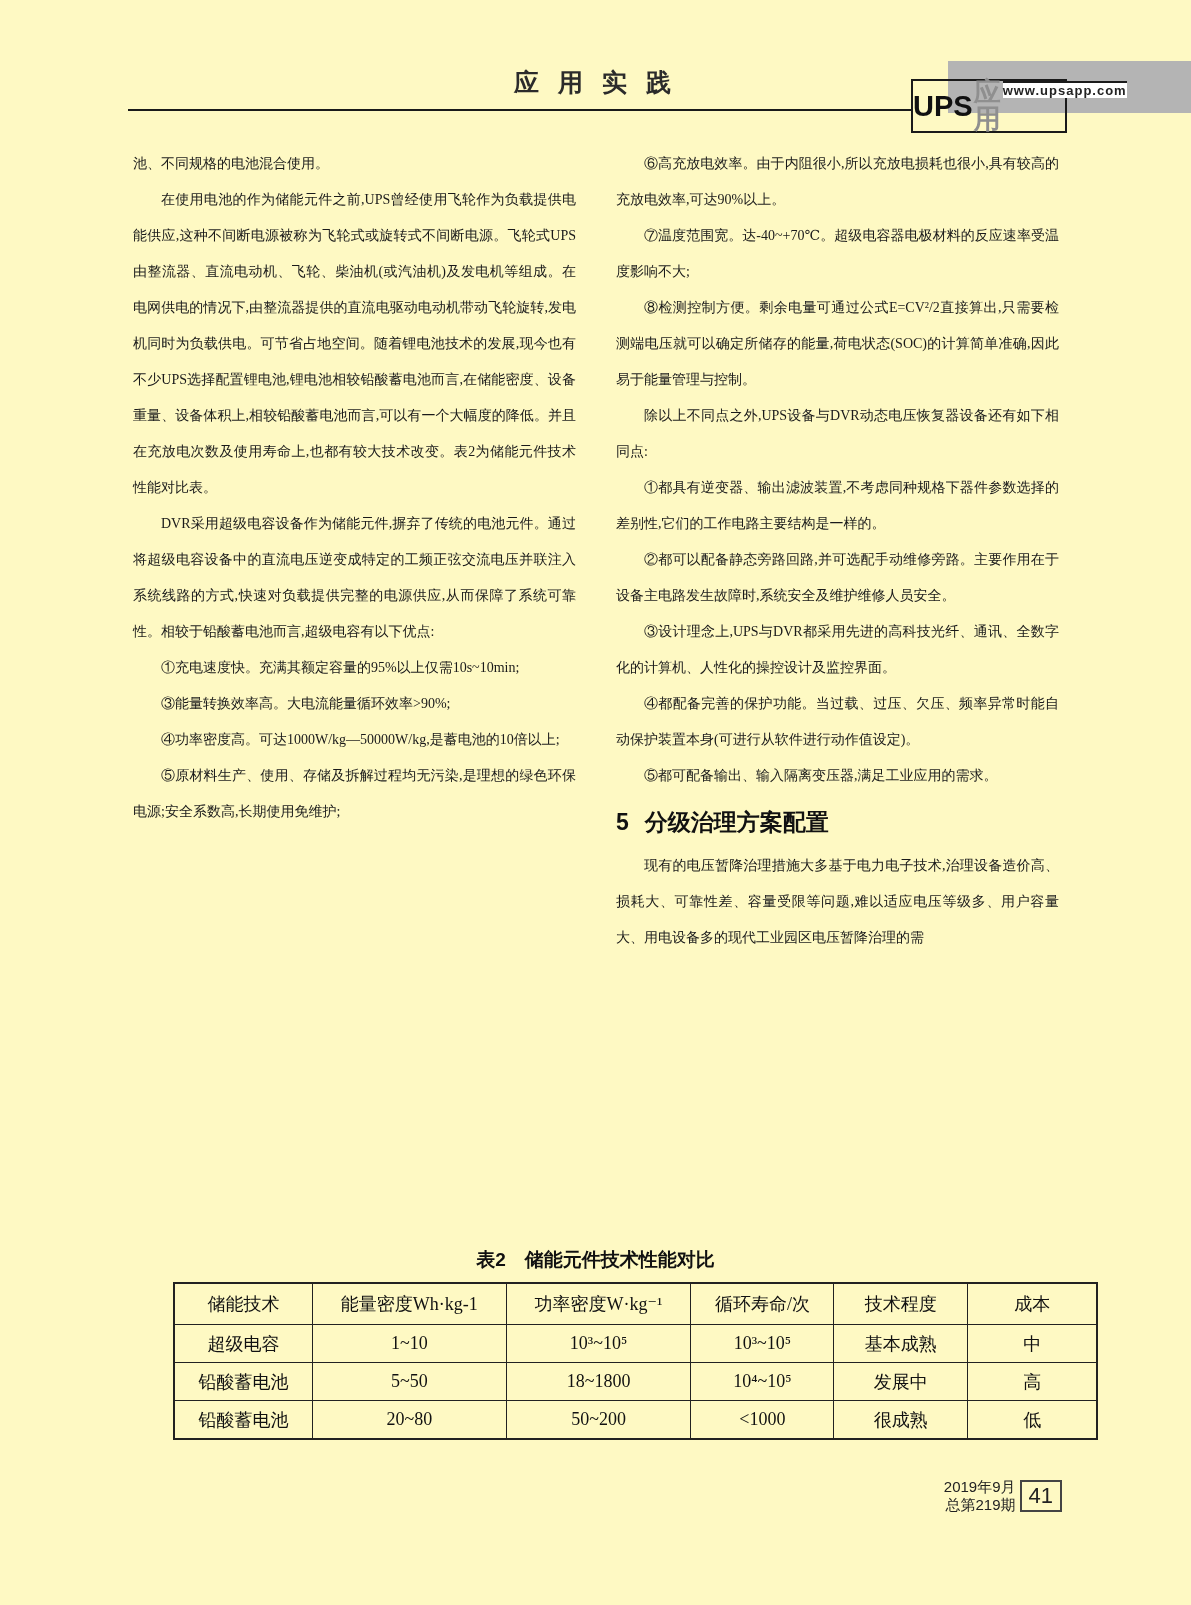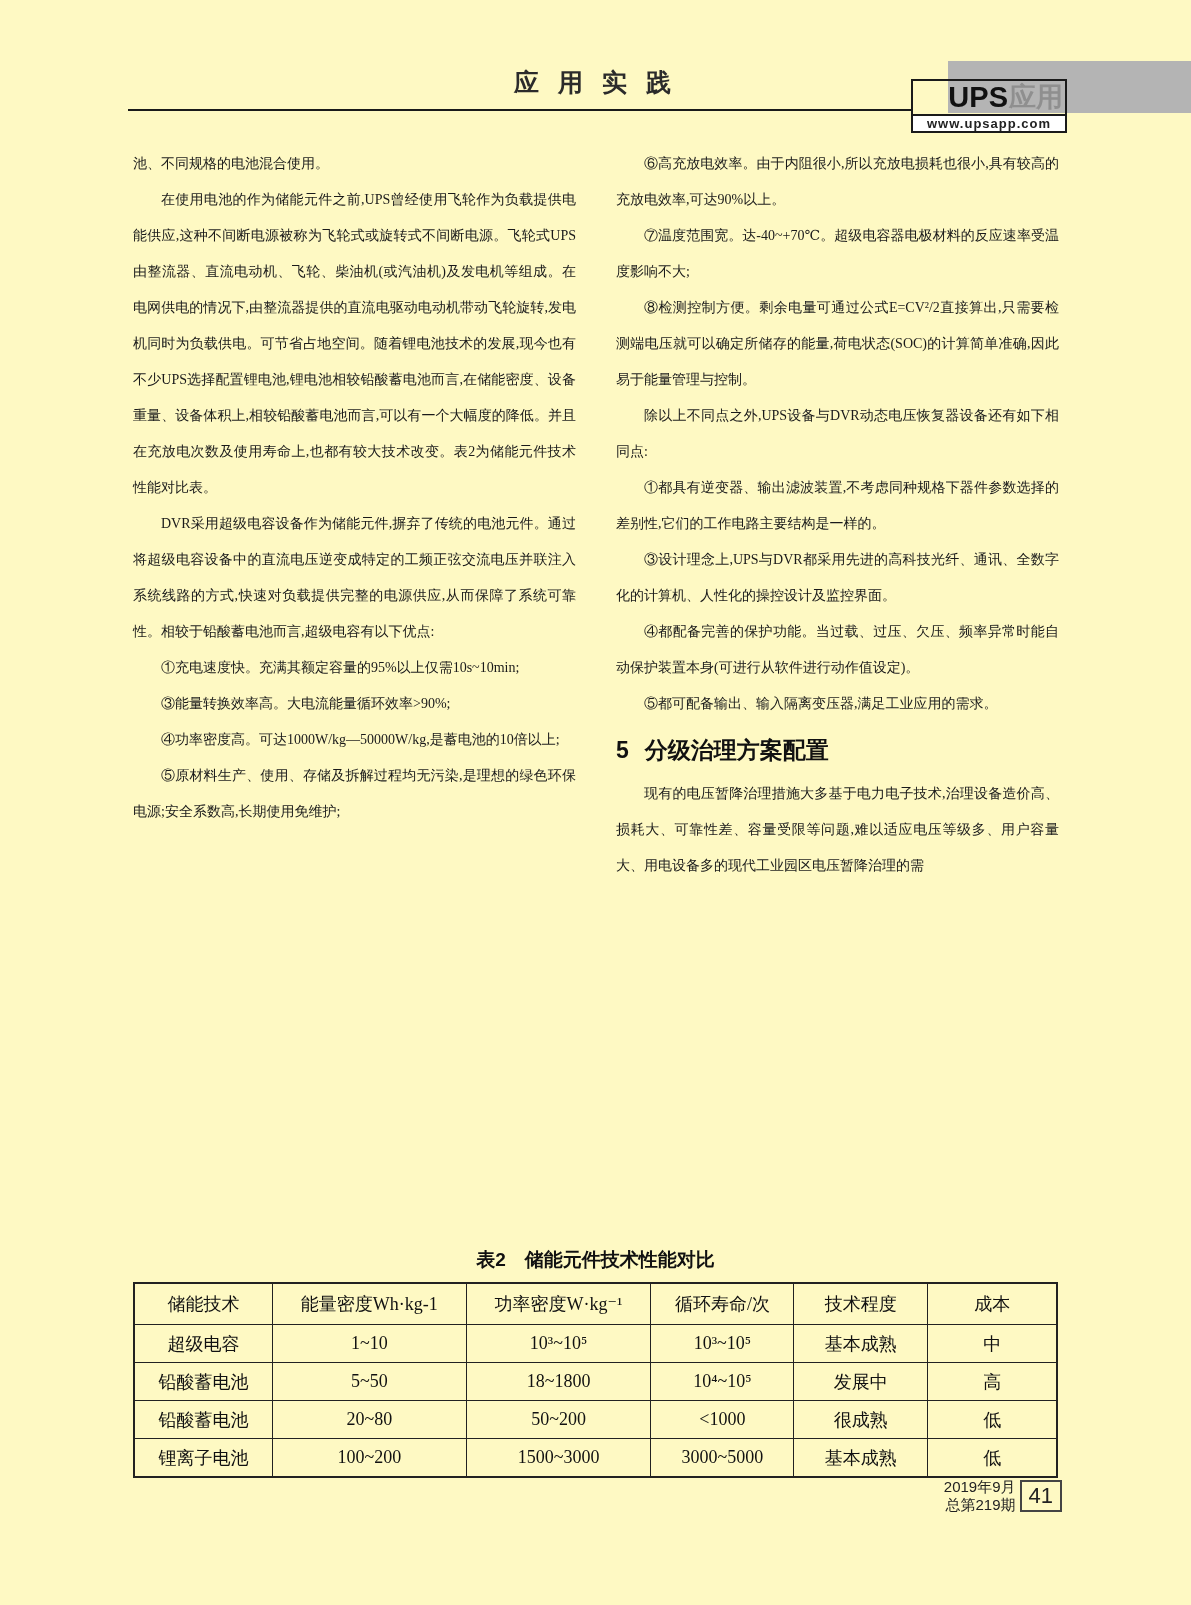--- a/index.html
+++ b/index.html
@@ -23,21 +23,21 @@
     position:absolute;left:948px;top:61px;width:243px;height:52px;
     background:#b4b4b4;
   }
   .header-rule{
     position:absolute;left:128px;top:109px;width:784px;height:2px;
     background:#1a1a1a;
   }
   .logo-box{
     position:absolute;left:911px;top:79px;width:152px;height:50px;
     border:2px solid #1a1a1a;
-    display:flex;flex-direction:column;
+    display:flex;
   }
   .logo-top{
     flex:1;display:flex;align-items:center;justify-content:flex-end;
     padding-right:2px;line-height:1;
     font-family:"Liberation Sans","DejaVu Sans",sans-serif;
   }
   .logo-ups{font-size:29px;font-weight:900;color:#111;letter-spacing:0px;}
   .logo-cn{font-size:27px;font-weight:900;color:#8f8f8f;margin-left:1px;}
   .logo-url{
     border-top:2px solid #1a1a1a;background:#ffffff;
@@ -67,21 +67,21 @@
   .table-block{position:absolute;left:133px;top:1247px;width:925px;}
   .table-caption{
     text-align:center;
     font-family:"Liberation Sans","DejaVu Sans",sans-serif;
     font-weight:bold;font-size:19px;color:#111;
     margin-bottom:9px;
   }
   table.perf{
     width:100%;border-collapse:collapse;
     border:2px solid #222;
-    font-size:18px;color:#111;
+    font-size:18px;color:#111;margin-left:40px;
   }
   table.perf th,table.perf td{
     border:1px solid #222;
     text-align:center;vertical-align:middle;
     font-weight:normal;
     height:37px;padding:0 4px;
   }
   table.perf th{height:40px;}
   .cw1{width:15%;} .cw2{width:21%;} .cw3{width:20%;}
   .cw4{width:15.5%;} .cw5{width:14.5%;} .cw6{width:14%;}
@@ -128,20 +128,21 @@
     <p class="ind">④功率密度高。可达1000W/kg—50000W/kg,是蓄电池的10倍以上;</p>
     <p class="ind">⑤原材料生产、使用、存储及拆解过程均无污染,是理想的绿色环保电源;安全系数高,长期使用免维护;</p>
   </div>
 
   <div class="col col-right">
     <p class="ind">⑥高充放电效率。由于内阻很小,所以充放电损耗也很小,具有较高的充放电效率,可达90%以上。</p>
     <p class="ind">⑦温度范围宽。达-40~+70℃。超级电容器电极材料的反应速率受温度影响不大;</p>
     <p class="ind">⑧检测控制方便。剩余电量可通过公式E=CV²/2直接算出,只需要检测端电压就可以确定所储存的能量,荷电状态(SOC)的计算简单准确,因此易于能量管理与控制。</p>
     <p class="ind">除以上不同点之外,UPS设备与DVR动态电压恢复器设备还有如下相同点:</p>
     <p class="ind">①都具有逆变器、输出滤波装置,不考虑同种规格下器件参数选择的差别性,它们的工作电路主要结构是一样的。</p>
+    <p class="ind">②都可以配备静态旁路回路,并可选配手动维修旁路。主要作用在于设备主电路发生故障时,系统安全及维护维修人员安全。</p>
     <p class="ind">③设计理念上,UPS与DVR都采用先进的高科技光纤、通讯、全数字化的计算机、人性化的操控设计及监控界面。</p>
     <p class="ind">④都配备完善的保护功能。当过载、过压、欠压、频率异常时能自动保护装置本身(可进行从软件进行动作值设定)。</p>
     <p class="ind">⑤都可配备输出、输入隔离变压器,满足工业应用的需求。</p>
     <div class="section-heading">
       <span class="sec-no">5</span>
       <span>分级治理方案配置</span>
     </div>
     <p class="ind">现有的电压暂降治理措施大多基于电力电子技术,治理设备造价高、损耗大、可靠性差、容量受限等问题,难以适应电压等级多、用户容量大、用电设备多的现代工业园区电压暂降治理的需</p>
   </div>
 
@@ -176,28 +177,20 @@
           <td>高</td>
         </tr>
         <tr>
           <td>铅酸蓄电池</td>
           <td>20~80</td>
           <td>50~200</td>
           <td>&lt;1000</td>
           <td>很成熟</td>
           <td>低</td>
         </tr>
-        <tr>
-          <td>锂离子电池</td>
-          <td>100~200</td>
-          <td>1500~3000</td>
-          <td>3000~5000</td>
-          <td>基本成熟</td>
-          <td>低</td>
-        </tr>
       </tbody>
     </table>
   </div>
 
   <div class="footer">
     <div class="footer-dates">
       <div>2019年9月</div>
       <div>总第219期</div>
     </div>
     <div class="page-no-box">41</div>

